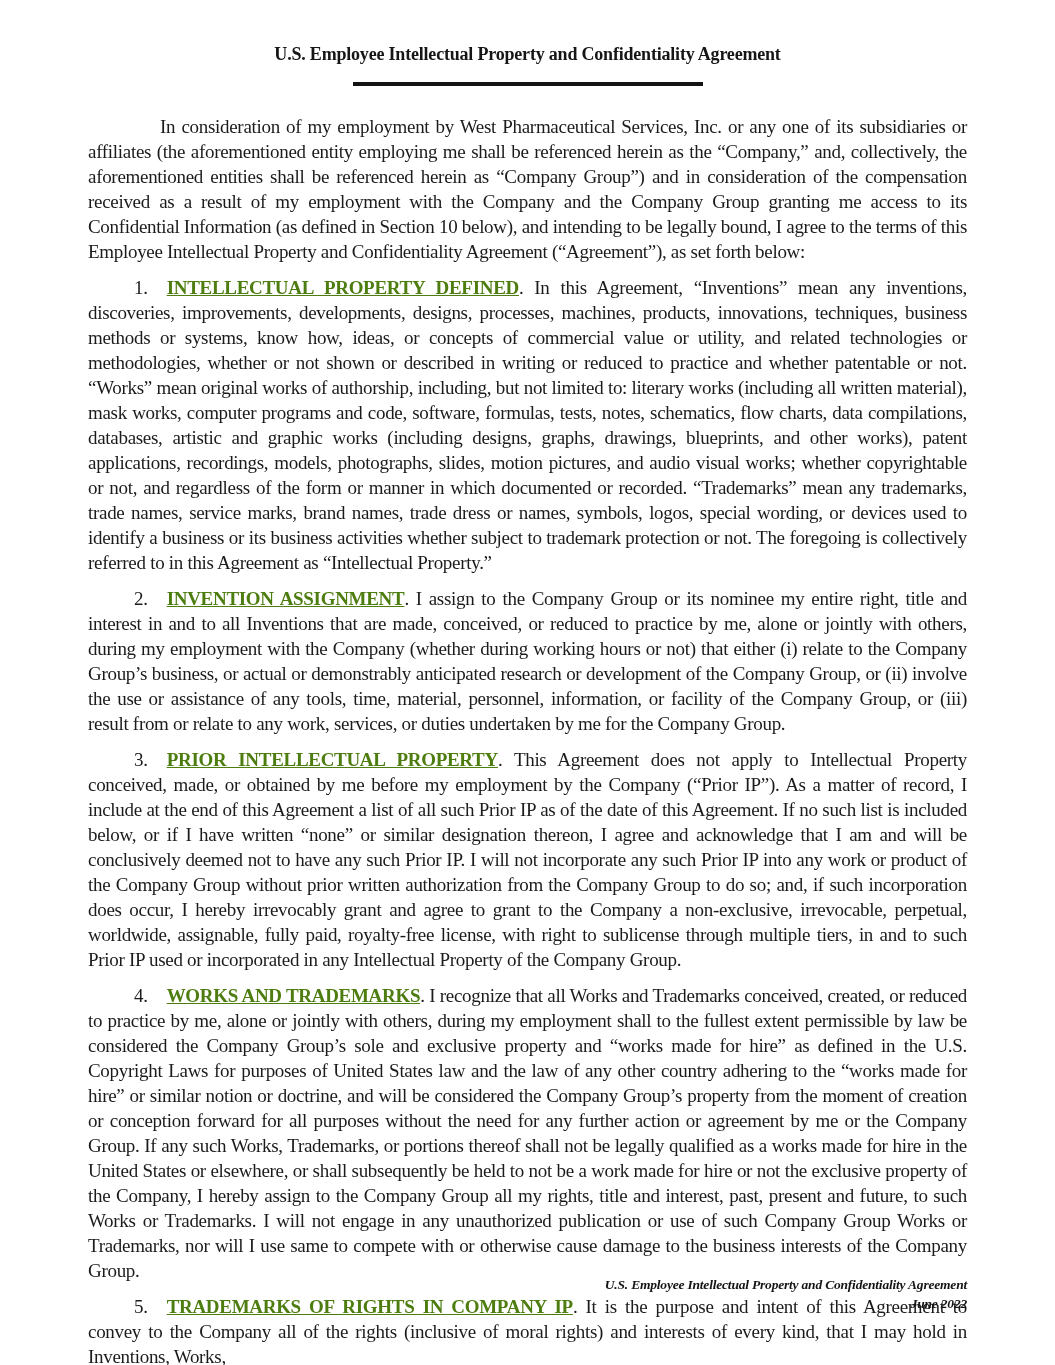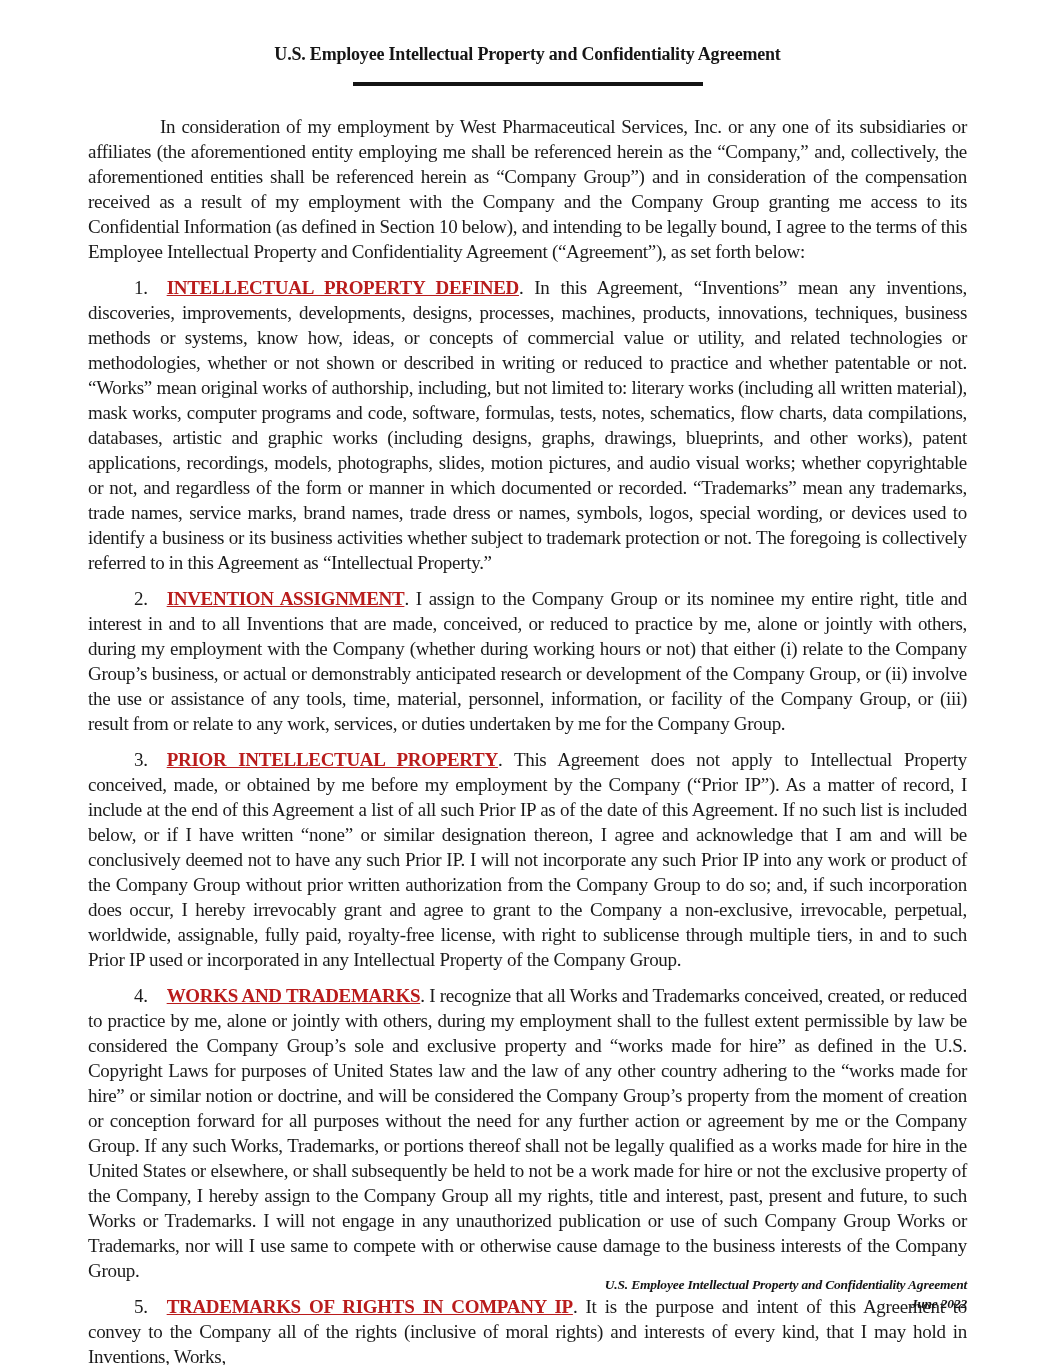--- a/index.html
+++ b/index.html
@@ -39,21 +39,21 @@
     text-indent: 72px;
   }
   p.section {
     margin: 11px 0 0 0;
     text-indent: 46px;
   }
   .sec-num { margin-right: 19px; }
   .sec-heading {
     font-weight: bold;
     text-decoration: underline;
-    color: #b91c1c;
+    color: #4d7c0f;
     margin-top: 14px;
   }
   .page-number {
     margin-top: 14px;
     text-align: center;
     font-size: 16.5px;
     color: #1b1b1b;
   }
   .footer-block {
     position: absolute;

